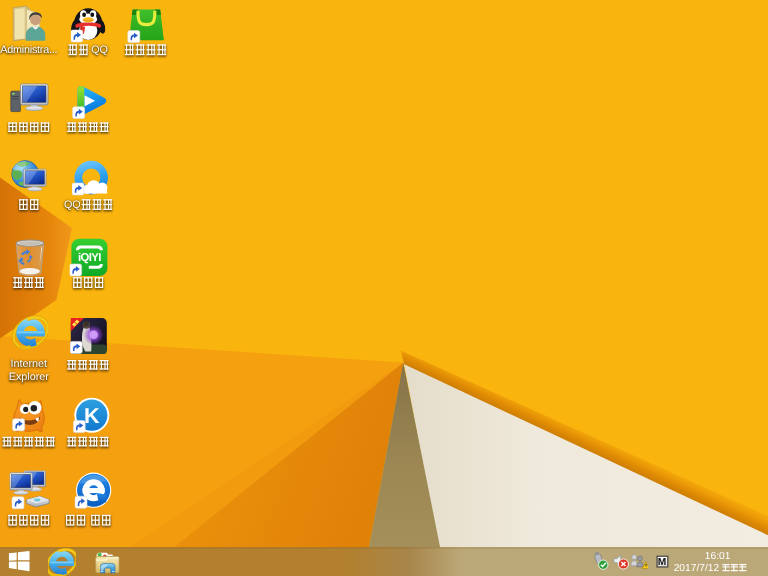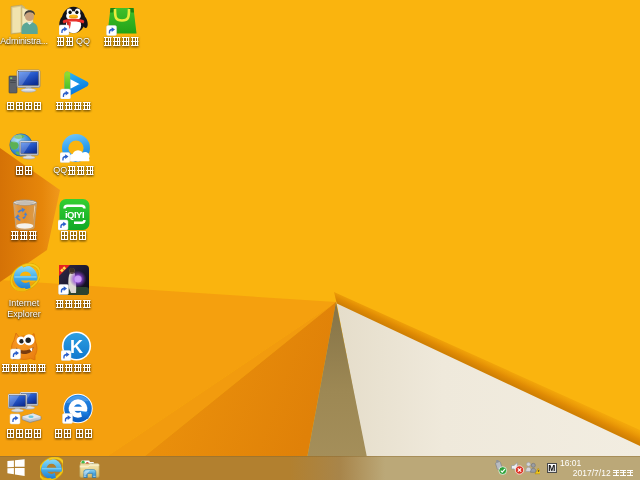--- a/index.html
+++ b/index.html
@@ -418,14 +418,14 @@
   <path d="M33.8,11.5 C33.8,8.8 34.8,7.3 36.5,7.3 C38.2,7.3 39.2,8.8 39.2,11.5 Z"></path>
  </g>
  <g stroke="#6d7077" fill="#9a9da3" stroke-width="0.6">
   <circle cx="41.3" cy="5.3" r="2"></circle>
   <path d="M38.6,12.3 C38.6,9.8 39.6,8.3 41.3,8.3 C43,8.3 44,9.8 44,12.3 Z"></path>
  </g>
  <polygon points="43,13.8 46.2,8.3 49.4,13.8" fill="#f7c915" stroke="#a88408" stroke-width="0.5"></polygon>
  <rect x="45.9" y="10" width="0.8" height="2" fill="#333"></rect>
 </svg>
 <div style="position:absolute;left:547px;top:463px;width:9.5px;height:10px;background:linear-gradient(#ffffff,#dcdcdc);border:1px solid #4a4a4a;box-sizing:border-box;color:#111;font-size:8.5px;font-weight:bold;text-align:center;line-height:9px;font-family:'Liberation Sans',sans-serif">M</div>
-<div class="tray" style="left:560px;top:457.5px;width:76px;text-align:left;font-size:8.5px">16:01</div>
-<div class="tray" style="left:550px;top:467.5px;width:84px;text-align:right;font-size:8.5px">2017/7/12&nbsp;<span class="zs"></span><span class="zs"></span><span class="zs"></span></div>
+<div class="tray" style="left:560px;top:457.5px;width:76px;text-align:center;font-size:8.5px">16:01</div>
+<div class="tray" style="left:550px;top:467.5px;width:84px;text-align:center;font-size:8.5px">2017/7/12&nbsp;<span class="zs"></span><span class="zs"></span><span class="zs"></span></div>
 
 </body></html>

